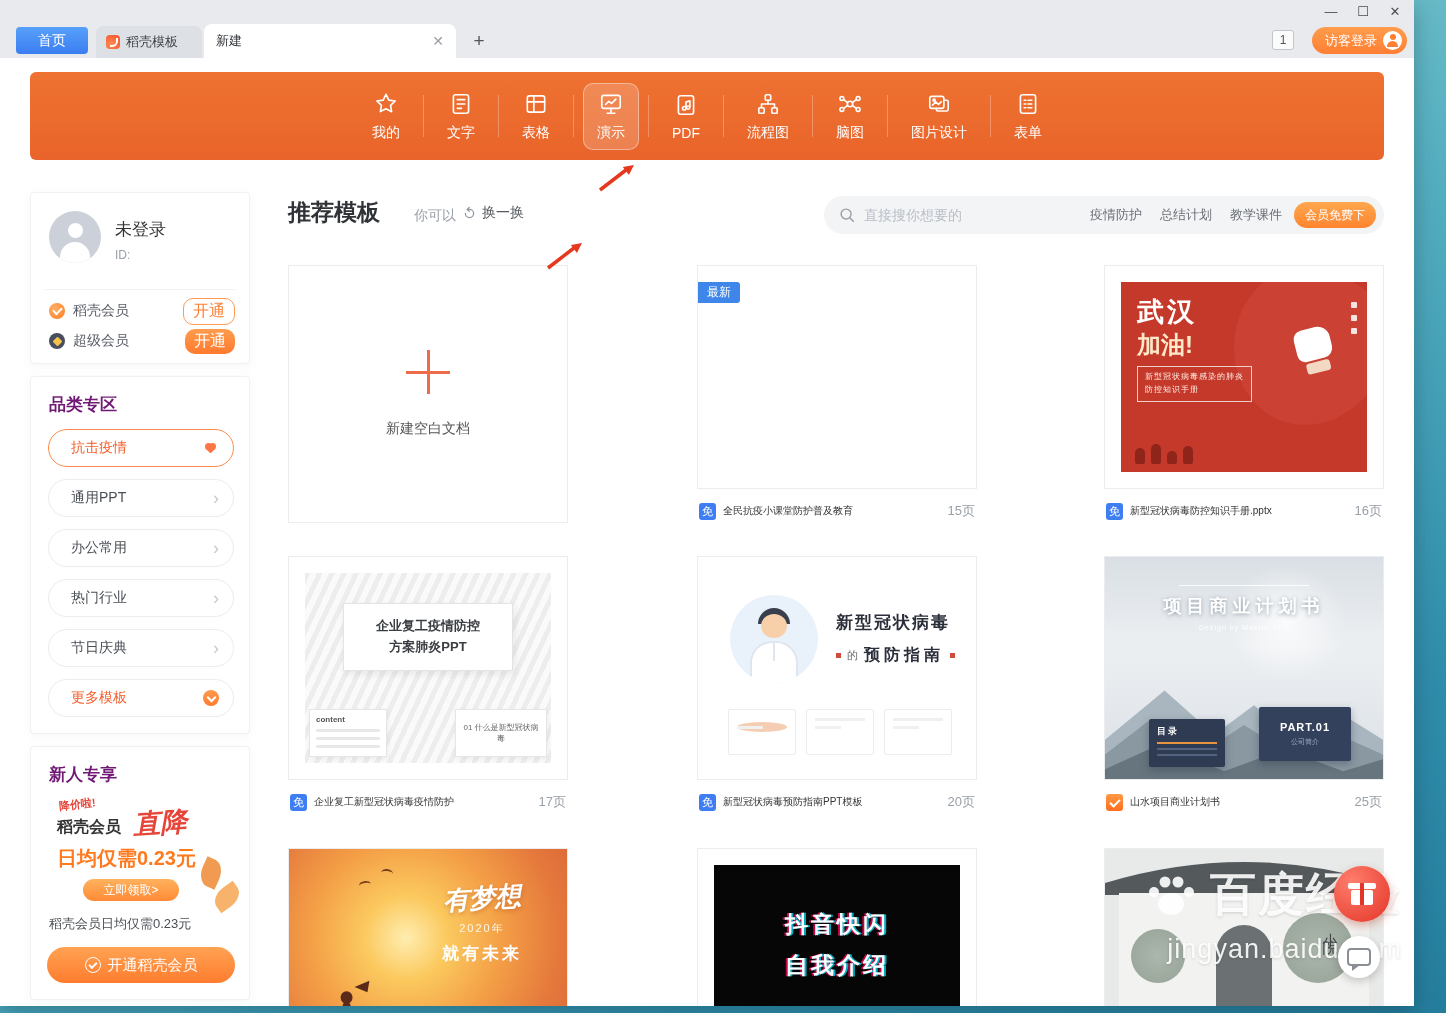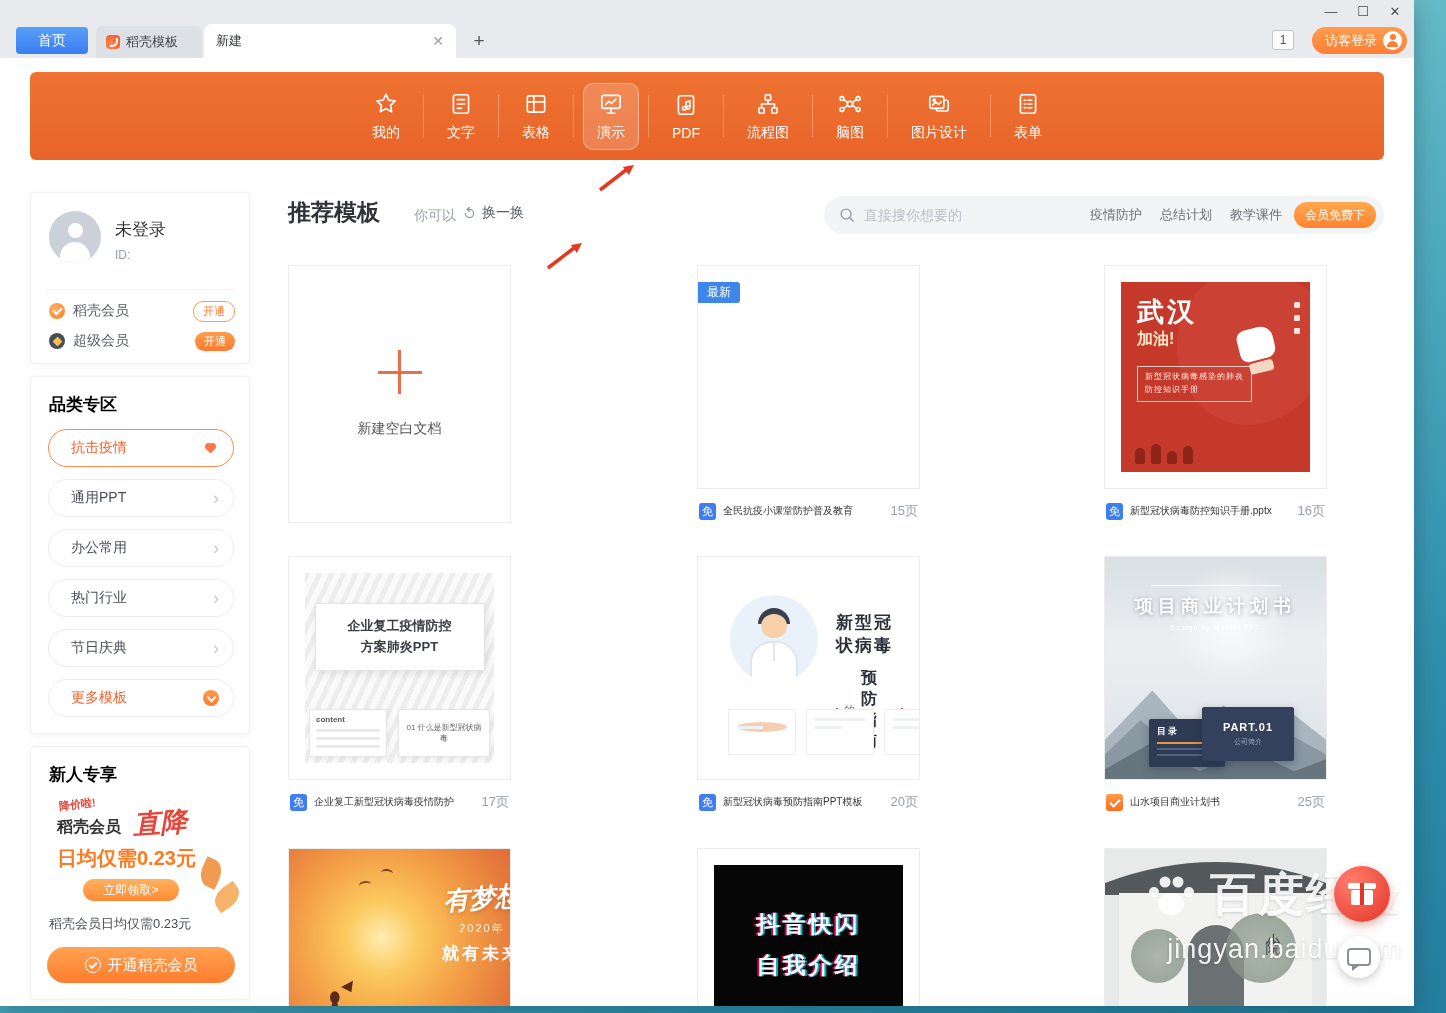--- a/index.html
+++ b/index.html
@@ -53,24 +53,24 @@
   .pf-name{position:absolute;left:84px;top:25px;font-size:17px;color:#333}
   .pf-id{position:absolute;left:84px;top:55px;font-size:12px;color:#9aa0a8}
   .pf-div{position:absolute;left:14px;right:14px;top:96px;height:1px;background:#f2f3f5}
   .mb-row{position:absolute;left:18px;right:14px;height:24px;display:flex;align-items:center;gap:8px;font-size:14px;color:#5a5e66}
   .mb-row.r1{top:106px}.mb-row.r2{top:136px}
   .mb-ic{width:16px;height:16px;border-radius:50%;position:relative;flex:0 0 auto}
   .ic-docer{background:radial-gradient(circle at 35% 35%,#ffb066,#ff7a1f)}
   .ic-docer::after{content:"";position:absolute;left:4px;top:4px;width:7px;height:4px;border-left:2px solid #fff;border-bottom:2px solid #fff;transform:rotate(-45deg)}
   .ic-svip{background:#454d5e}
   .ic-svip::after{content:"";position:absolute;left:4.5px;top:4.5px;width:7px;height:7px;background:#f6c14a;transform:rotate(45deg);border-radius:1px}
-  .pill-open{margin-left:auto;font-size:11px;border-radius:10px;padding:2px 9px;cursor:pointer}
+  .pill-open{margin-left:auto;font-size:16px;border-radius:10px;padding:2px 9px;cursor:pointer}
   .pill-outline{color:#ff7f33;border:1px solid #ff9a55}
   .pill-fill{color:#fff;background:linear-gradient(#ff9c4d,#ff7a2e)}
-  .s-title{position:absolute;left:18px;top:16px;font-size:17px;font-weight:bold;color:#000000}
+  .s-title{position:absolute;left:18px;top:16px;font-size:17px;font-weight:bold;color:#701a75}
   .cat-list{position:absolute;left:17px;top:52px;width:186px;display:flex;flex-direction:column;gap:12px}
   .cat-item{height:38px;border:1px solid #ececee;border-radius:19px;display:flex;align-items:center;justify-content:space-between;
     padding:0 14px 0 22px;font-size:14px;color:#4a4e55;background:#fff;box-sizing:border-box;cursor:pointer}
   .cat-item.hl{border-color:#ff8a4d;color:#f2602e}
   .cat-item.accent{color:#f2602e}
   .chev{color:#c6cad0;font-size:18px;line-height:1}
   .heart{position:relative;width:11px;height:10px;margin-right:3px}
   .heart::before,.heart::after,.heart i{content:"";position:absolute;width:7px;height:7px;background:#ff7646;border-radius:50%}
   .heart::before{left:0;top:0}.heart::after{left:4px;top:0}
   .heart i{left:2px;top:2px;border-radius:1px;transform:rotate(45deg)}
@@ -99,21 +99,21 @@
   .searchbar{position:absolute;left:824px;top:196px;width:560px;height:38px;border-radius:19px;background:#f3f4f6;
     display:flex;align-items:center;gap:6px;padding:0 8px 0 14px;box-sizing:border-box}
   .sb-input{flex:1;min-width:50px;border:none;background:transparent;outline:none;font-size:14px;color:#333;font-family:inherit}
   .sb-input::placeholder{color:#b9bec7}
   .sb-tag{font-size:13px;color:#6a6e76;margin:0 6px;cursor:pointer;white-space:nowrap}
   .sb-member{height:26px;border-radius:13px;background:linear-gradient(#ffa84f,#ff8430);color:#fff;font-size:12px;
     display:flex;align-items:center;padding:0 11px;cursor:pointer;white-space:nowrap}
 
   
   .grid{position:absolute;left:288px;top:265px;width:1100px;height:760px}
-  .card{position:absolute;width:223px;cursor:pointer}
+  .card{position:absolute;width:280px;cursor:pointer}
   .c0{left:0;top:0}.c1{left:409px;top:0}.c2{left:816px;top:0}
   .c3{left:0;top:291px}.c4{left:409px;top:291px}.c5{left:816px;top:291px}
   .c6{left:0;top:583px}.c7{left:409px;top:583px}.c8{left:816px;top:583px}
   .box{position:relative;height:224px;border:1px solid #ececee;background:#fff;box-sizing:border-box;overflow:hidden}
   .c0 .box{height:258px;display:flex;flex-direction:column;align-items:center;justify-content:center;gap:26px}
   .plus{width:44px;height:44px;position:relative}
   .plus::before{content:"";position:absolute;left:0;right:0;top:20.5px;height:3px;background:#ee6c4a}
   .plus::after{content:"";position:absolute;top:0;bottom:0;left:20.5px;width:3px;background:#ee6c4a}
   .blank-lb{font-size:14px;color:#555}
   .cap{margin-top:13px;display:flex;align-items:center;gap:7px;padding:0 2px}
@@ -143,21 +143,21 @@
   .pb-strip{height:46px;background:#fff;display:flex;align-items:center;gap:5px;padding:0 6px}
   .pb-th{width:32px;height:24px;border:1px solid #cfe0f5;background:#eaf2fc;border-radius:2px}
   .pb-th.t-a{width:54px;height:32px;background:#3f86e3;border-color:#3f86e3}
   .pb-chip{margin-left:auto;background:#3f86e3;color:#fff;font-size:9px;padding:3px 7px;border-radius:3px;letter-spacing:.5px;white-space:nowrap}
 
   
   .p-red{background:#c5392b;overflow:hidden}
   .pr-map{position:absolute;right:-22px;top:-12px;width:155px;height:155px;background:#cf4a3a;opacity:.6;
     border-radius:42% 58% 55% 45%/50% 40% 60% 50%}
   .prt1{position:absolute;left:16px;top:12px;font-size:27px;font-weight:bold;color:#fff;letter-spacing:3px}
-  .prt2{position:absolute;left:16px;top:47px;font-size:16px;font-weight:bold;color:#ffe9c8}
+  .prt2{position:absolute;left:16px;top:47px;font-size:24px;font-weight:bold;color:#ffe9c8}
   .prsub{position:absolute;left:16px;top:84px;border:1px solid rgba(255,255,255,.75);padding:4px 7px;color:#ffe9e2;
     font-size:8px;line-height:1.6;letter-spacing:1px}
   .pr-fist{position:absolute;right:36px;top:46px;width:36px;height:32px;background:#fff;border-radius:9px 12px 10px 8px;transform:rotate(-14deg)}
   .pr-fist::after{content:"";position:absolute;left:6px;bottom:-13px;width:24px;height:11px;background:#f3d9c4;border-radius:3px}
   .pr-dots{position:absolute;right:10px;top:20px;display:flex;flex-direction:column;gap:7px}
   .pr-dots i{width:6px;height:6px;background:rgba(255,255,255,.85);display:block;border-radius:1px}
   .pr-fam{position:absolute;left:14px;bottom:8px;display:flex;gap:6px;align-items:flex-end}
   .pr-fam i{display:block;width:10px;height:16px;background:#8f241a;border-radius:5px 5px 2px 2px}
   .pr-fam i:nth-child(2){height:20px}.pr-fam i:nth-child(3){height:13px}.pr-fam i:nth-child(4){height:18px}
 

